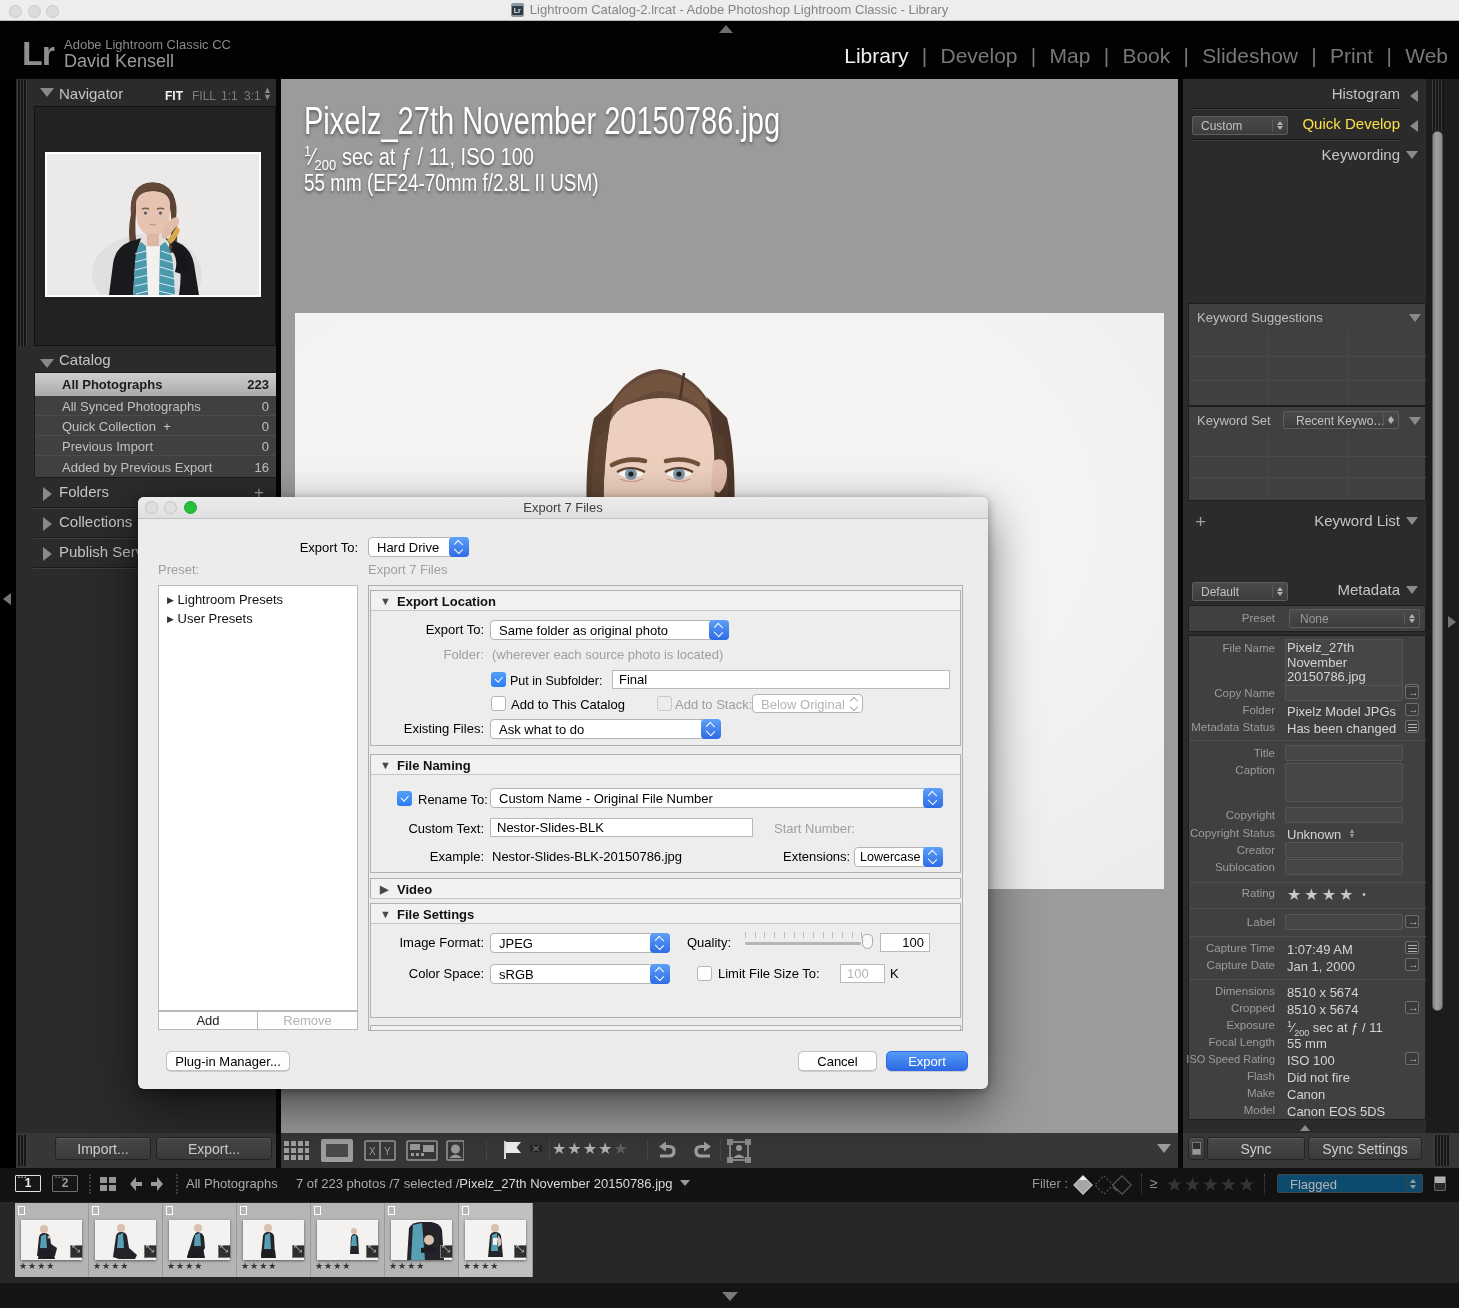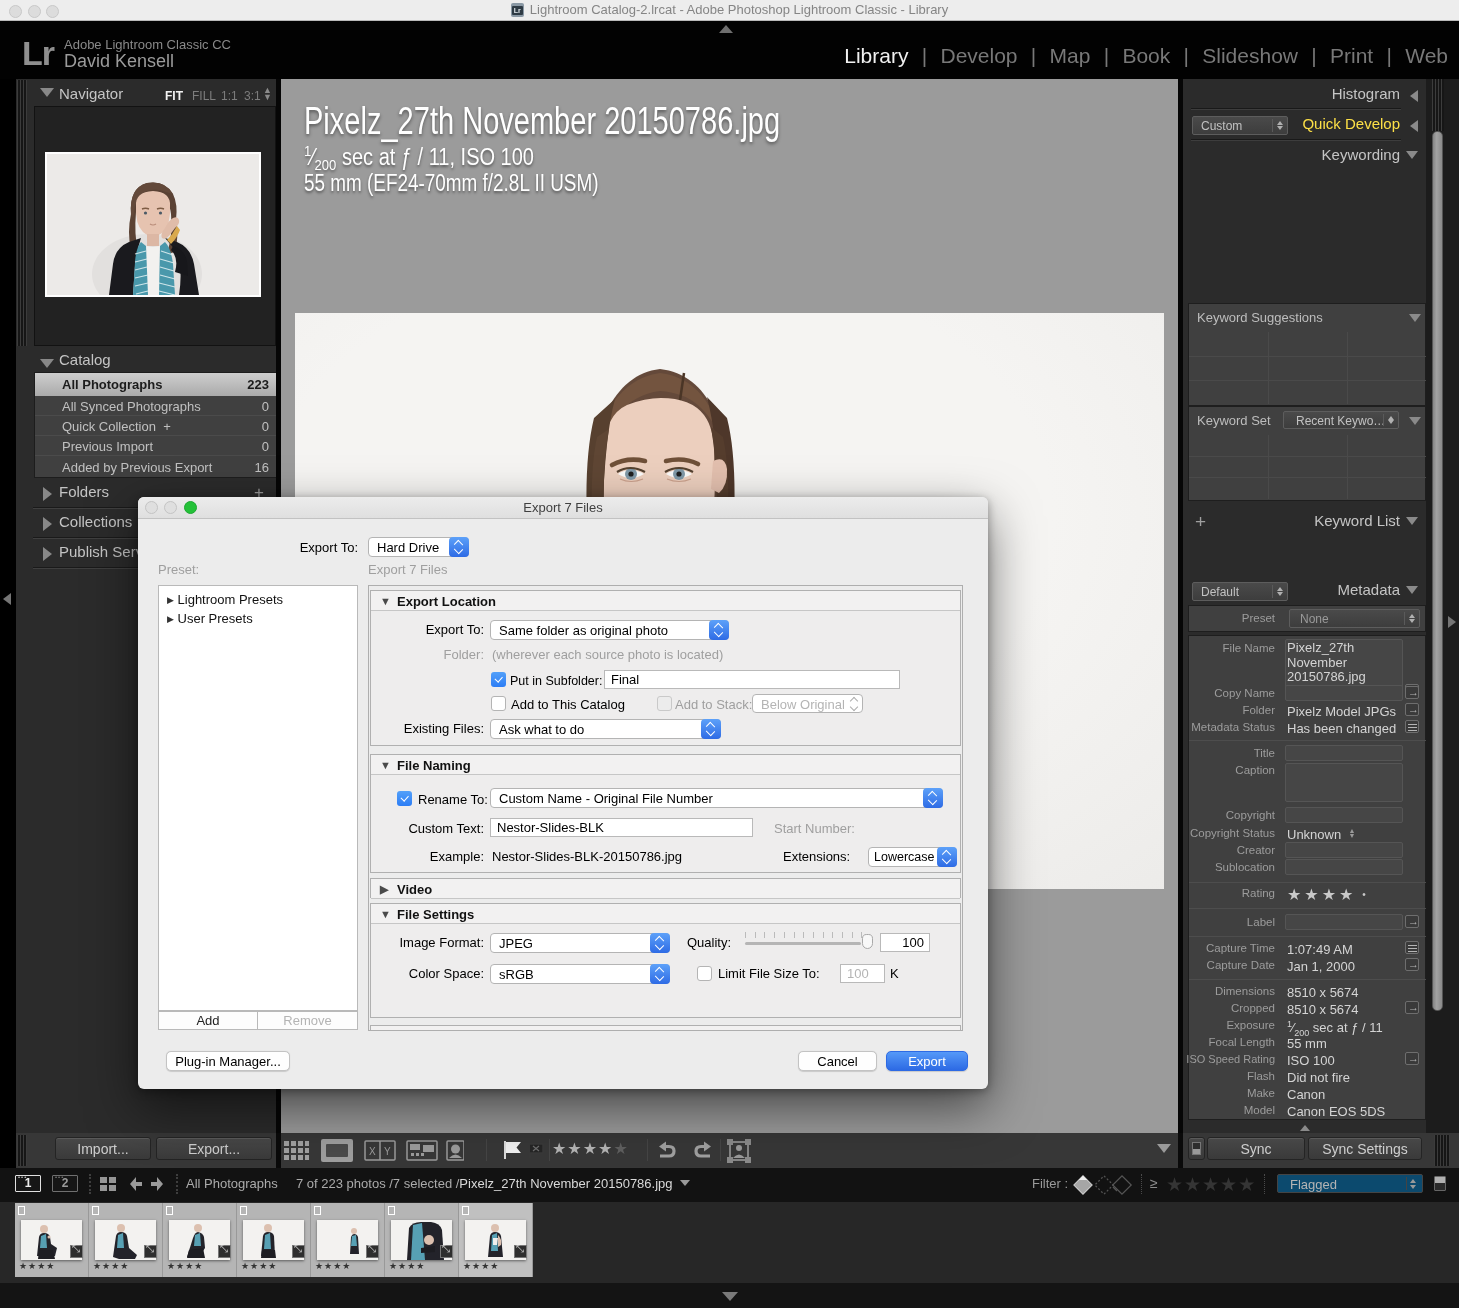--- a/index.html
+++ b/index.html
@@ -631,21 +631,21 @@
         <div class="sechdr"><span class="secarr">▼︎</span>Export Location</div>
         <span class="lbl" style="right:476px;top:31px;">Export To:</span>
         <div class="dd" style="left:119px;top:29px;width:239px;height:20px;">
             <span class="tx">Same folder as original photo</span>
             <span class="st"></span>
           </div>
         <span class="glbl" style="right:476px;top:56px;">Folder:</span>
         <span class="glbl" style="left:121px;top:56px;">(wherever each source photo is located)</span>
         <div class="cb on" style="left:120px;top:81px;"></div>
         <span class="lbl" style="left:139px;top:83px;font-size:12.5px;">Put in Subfolder:</span>
-        <div class="fld" style="left:233px;top:79px;width:296px;height:19px;">Final</div>
+        <div class="fld" style="left:241px;top:79px;width:338px;height:19px;">Final</div>
         <div class="cb" style="left:120px;top:105px;"></div>
         <span class="lbl" style="left:140px;top:106px;">Add to This Catalog</span>
         <div class="cb dis" style="left:286px;top:105px;"></div>
         <span class="glbl" style="left:304px;top:106px;">Add to Stack:</span>
         <div class="dd" style="left:381px;top:103px;width:111px;height:19px;color:#b4b4b4;">
             <span class="tx">Below Original</span>
             <span class="gst"></span>
           </div>
         <span class="lbl" style="right:476px;top:130px;">Existing Files:</span>
         <div class="dd" style="left:119px;top:128px;width:231px;height:20px;">
@@ -661,21 +661,21 @@
         <div class="dd" style="left:119px;top:33px;width:453px;height:20px;">
             <span class="tx">Custom Name - Original File Number</span>
             <span class="st"></span>
           </div>
         <span class="lbl" style="right:476px;top:66px;">Custom Text:</span>
         <div class="fld" style="left:119px;top:63px;width:263px;height:19px;">Nestor-Slides-BLK</div>
         <span class="glbl" style="left:403px;top:66px;">Start Number:</span>
         <span class="lbl" style="right:476px;top:94px;">Example:</span>
         <span class="lbl" style="left:121px;top:94px;">Nestor-Slides-BLK-20150786.jpg</span>
         <span class="lbl" style="left:412px;top:94px;">Extensions:</span>
-        <div class="dd" style="left:497px;top:92px;width:89px;height:20px;">
+        <div class="dd" style="left:483px;top:92px;width:89px;height:20px;">
             <span class="tx" style="left:5px;font-size:12.5px;">Lowercase</span>
             <span class="st"></span>
           </div>
       </div>
 
       <div class="sec" style="left:1px;top:292px;width:591px;height:20px;">
         <div class="sechdr"><span class="secarr" style="top:4px;">▶︎</span>Video</div>
       </div>
 
       <div class="sec" style="left:1px;top:317px;width:591px;height:115px;">

